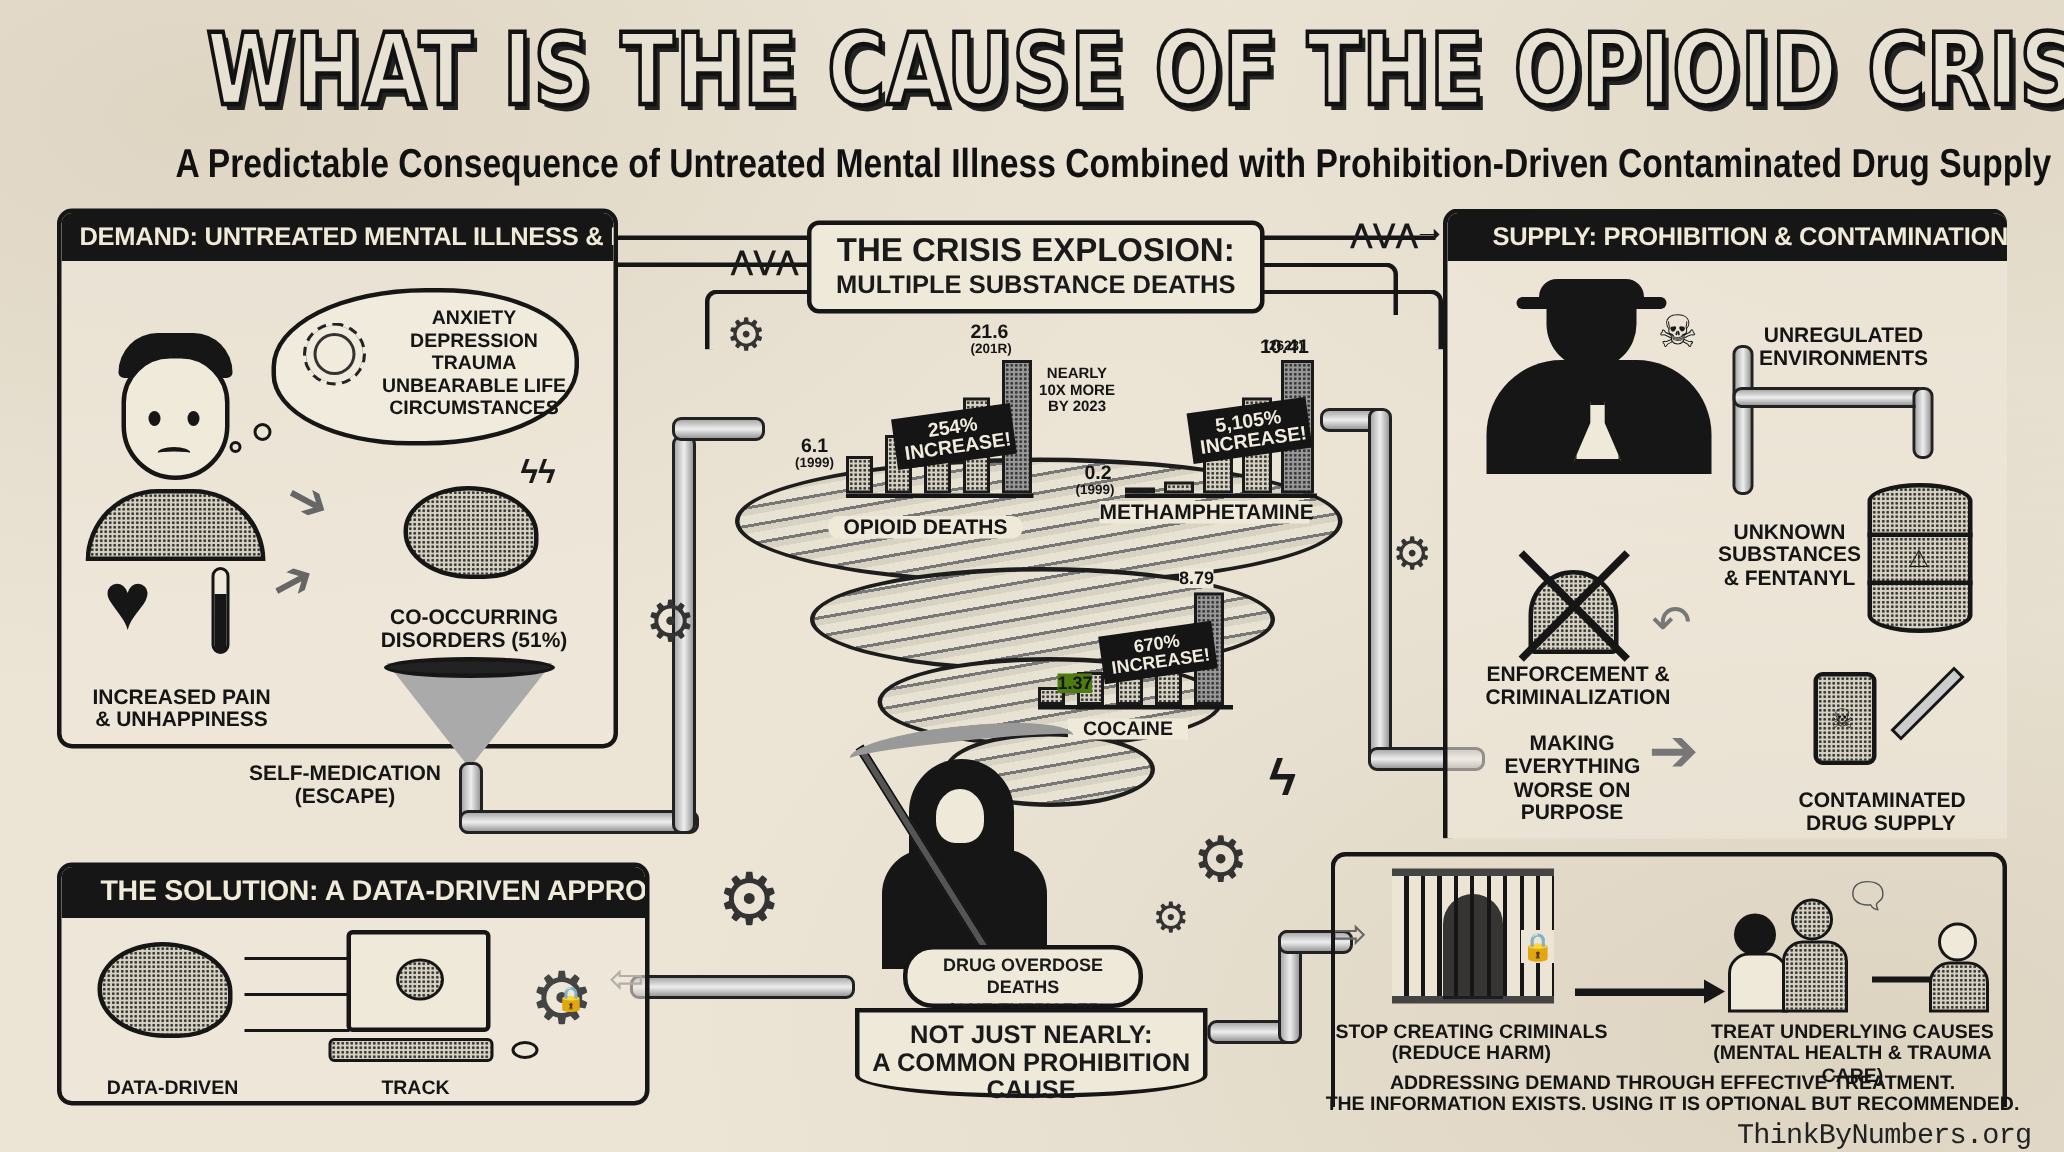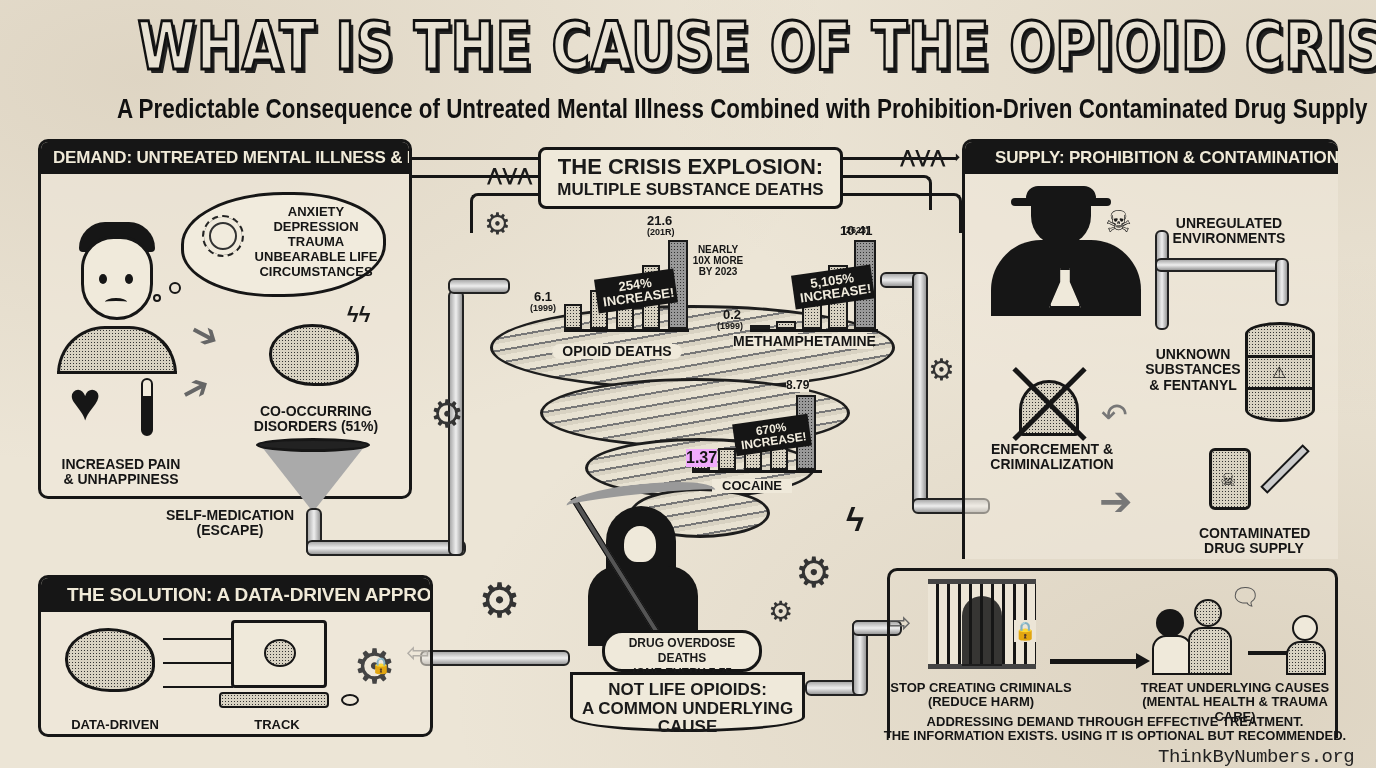--- a/index.html
+++ b/index.html
@@ -182,21 +182,21 @@
 </div>
 
 <div class="abs" style="left:682px;top:375px;width:150px;height:120px;">
   <div class="abs" style="left:10px;top:20px;width:130px;height:78px;border-bottom:3px solid #161616;">
     <div class="bar hatch" style="left:0;width:18px;height:16%;"></div>
     <div class="bar hatch" style="left:26px;width:18px;height:30%;"></div>
     <div class="bar hatch" style="left:52px;width:18px;height:48%;"></div>
     <div class="bar hatch" style="left:78px;width:18px;height:68%;"></div>
     <div class="bar hatch" style="left:104px;width:20px;height:100%;background-color:#999;"></div>
   </div>
-  <div class="abs lbl" style="left:4px;top:74px;font-size:16px;background:#f0abfc;">1.37</div>
+  <div class="abs lbl" style="left:23px;top:74px;font-size:12px;background:#4d7c0f;">1.37</div>
   <div class="abs lbl" style="left:104px;top:4px;font-size:12px;background:#efe9da;">8.79</div>
   <div class="abs tag" style="left:52px;top:44px;width:76px;font-size:12px;">670% INCREASE!</div>
   <div class="abs lbl" style="left:30px;top:104px;width:80px;font-size:13px;background:#efe9da;">COCAINE</div>
 </div>
 
 <div class="abs" style="left:484px;top:206px;font-size:30px;color:#333;">⚙</div>
 <div class="abs" style="left:430px;top:392px;font-size:38px;color:#333;">⚙</div>
 <div class="abs" style="left:478px;top:572px;font-size:48px;color:#333;">⚙</div>
 <div class="abs" style="left:795px;top:548px;font-size:42px;color:#333;">⚙</div>
 <div class="abs" style="left:768px;top:595px;font-size:28px;color:#333;">⚙</div>
@@ -209,22 +209,22 @@
   <div class="abs" style="left:0;top:60px;width:110px;height:80px;background:#161616;border-radius:30px 30px 0 0;"></div>
 </div>
 <div class="abs" style="left:570px;top:498px;width:6px;height:175px;background:#555;border:1px solid #111;transform:rotate(-32deg);transform-origin:top;"></div>
 <div class="abs" style="left:566px;top:484px;width:150px;height:28px;border-top:10px solid #999;border-radius:60% 60% 0 0;transform:rotate(-6deg);"></div>
 
 <div class="abs banner-box" style="left:602px;top:630px;width:160px;height:42px;border-radius:20px;font-size:12px;line-height:1.25;padding-top:3px;">
   <div>DRUG OVERDOSE DEATHS</div>
   <div>(ONE EVERY 7.75 MINUTES)</div>
 </div>
 <div class="abs" style="left:570px;top:672px;width:235px;height:60px;border:3px solid #161616;background:#efe9da;border-radius:0 0 60% 60%/0 0 30% 30%;text-align:center;font-weight:700;font-size:17px;line-height:1.1;padding-top:6px;">
-  <div>NOT LIFE OPIOIDS:</div>
-  <div>A COMMON UNDERLYING CAUSE</div>
+  <div>NOT JUST NEARLY:</div>
+  <div>A COMMON PROHIBITION CAUSE</div>
 </div>
 
 <div class="pipe h" style="left:420px;top:650px;width:150px;height:16px;"></div>
 <div class="abs" style="left:406px;top:636px;font-size:28px;color:#666;">⇦</div>
 <div class="pipe h" style="left:805px;top:680px;width:60px;height:16px;"></div>
 <div class="pipe" style="left:852px;top:620px;width:16px;height:76px;"></div>
 <div class="pipe h" style="left:852px;top:620px;width:50px;height:16px;"></div>
 <div class="abs" style="left:888px;top:606px;font-size:28px;color:#666;">⇨</div>
 
 <div class="pipe h" style="left:880px;top:272px;width:45px;height:16px;"></div>
@@ -266,20 +266,26 @@
   <div class="abs" style="left:40px;top:218px;width:90px;height:90px;">
     <div class="abs hatch" style="left:14px;top:20px;width:60px;height:56px;border:3px solid #161616;border-radius:30px 30px 4px 4px;"></div>
     <div class="abs" style="left:42px;top:-6px;width:5px;height:100px;background:#161616;transform:rotate(45deg);"></div>
     <div class="abs" style="left:42px;top:-6px;width:5px;height:100px;background:#161616;transform:rotate(-45deg);"></div>
   </div>
   <div class="abs" style="left:136px;top:254px;font-size:32px;color:#777;">↶</div>
 
   <div class="abs lbl" style="left:22px;top:300px;width:130px;">
     <div>ENFORCEMENT &amp;</div>
     <div>CRIMINALIZATION</div>
+  </div>
+  <div class="abs lbl" style="left:38px;top:346px;width:90px;">
+    <div>MAKING</div>
+    <div>EVERYTHING</div>
+    <div>WORSE ON</div>
+    <div>PURPOSE</div>
   </div>
   <div class="abs" style="left:134px;top:336px;font-size:40px;color:#777;">➔</div>
 
   <div class="abs hatch" style="left:244px;top:306px;width:42px;height:62px;border:3px solid #161616;border-radius:6px;">
     <div class="abs" style="left:8px;top:18px;font-size:18px;">☠</div>
   </div>
   <div class="abs" style="left:290px;top:322px;width:60px;height:10px;border:2px solid #161616;background:#ccc;transform:rotate(-45deg);"></div>
 
   <div class="abs lbl" style="left:234px;top:384px;width:110px;">
     <div>CONTAMINATED</div>

